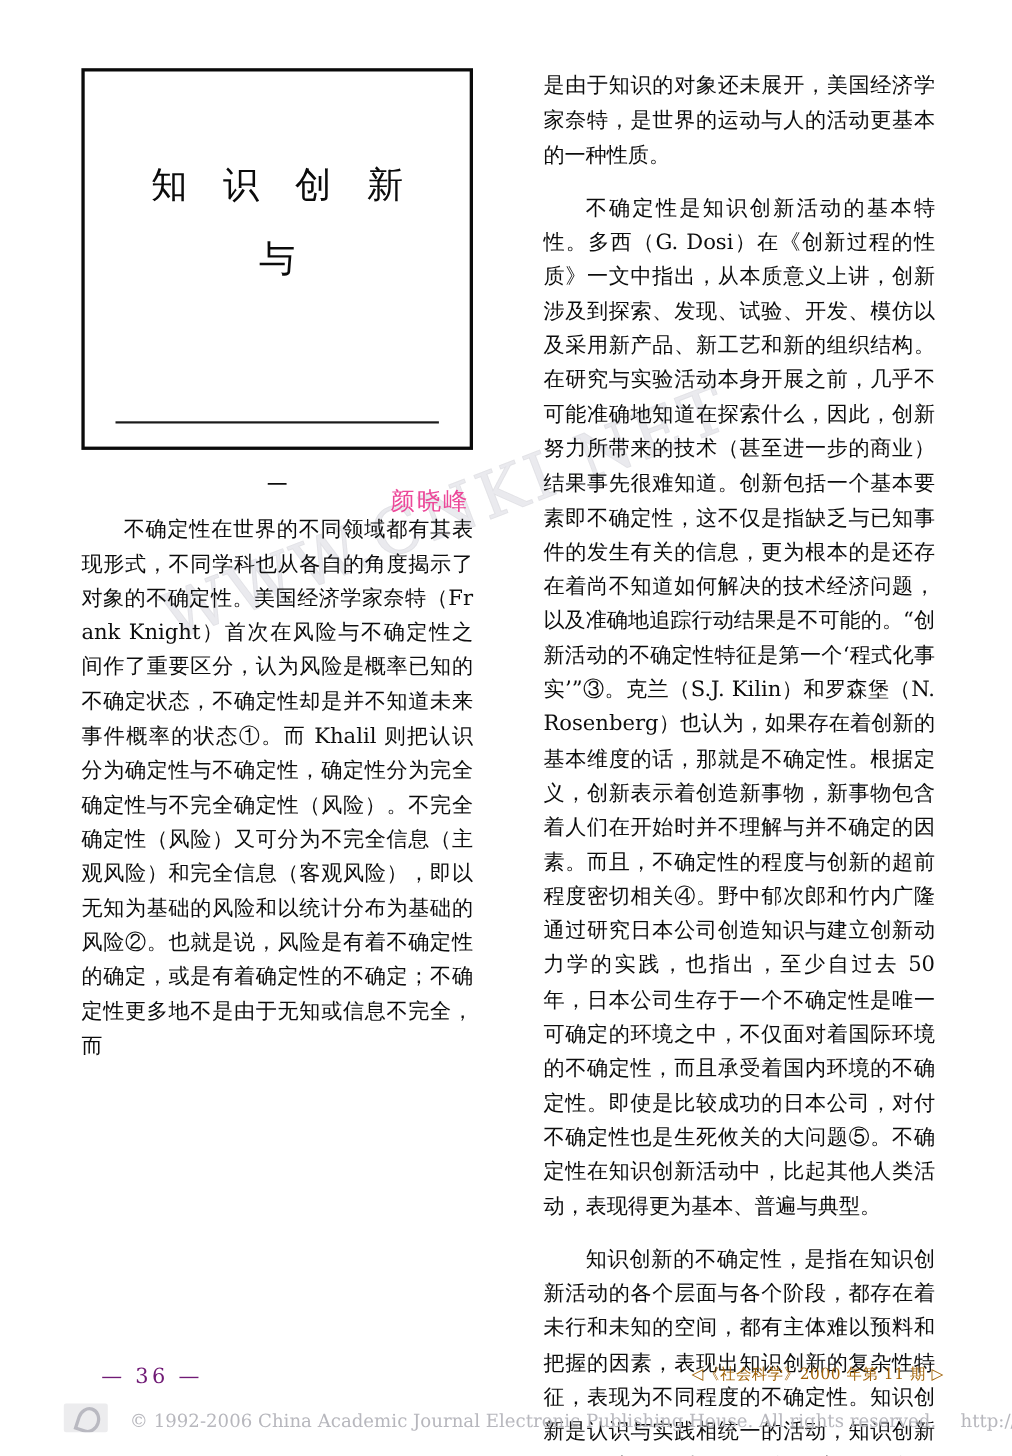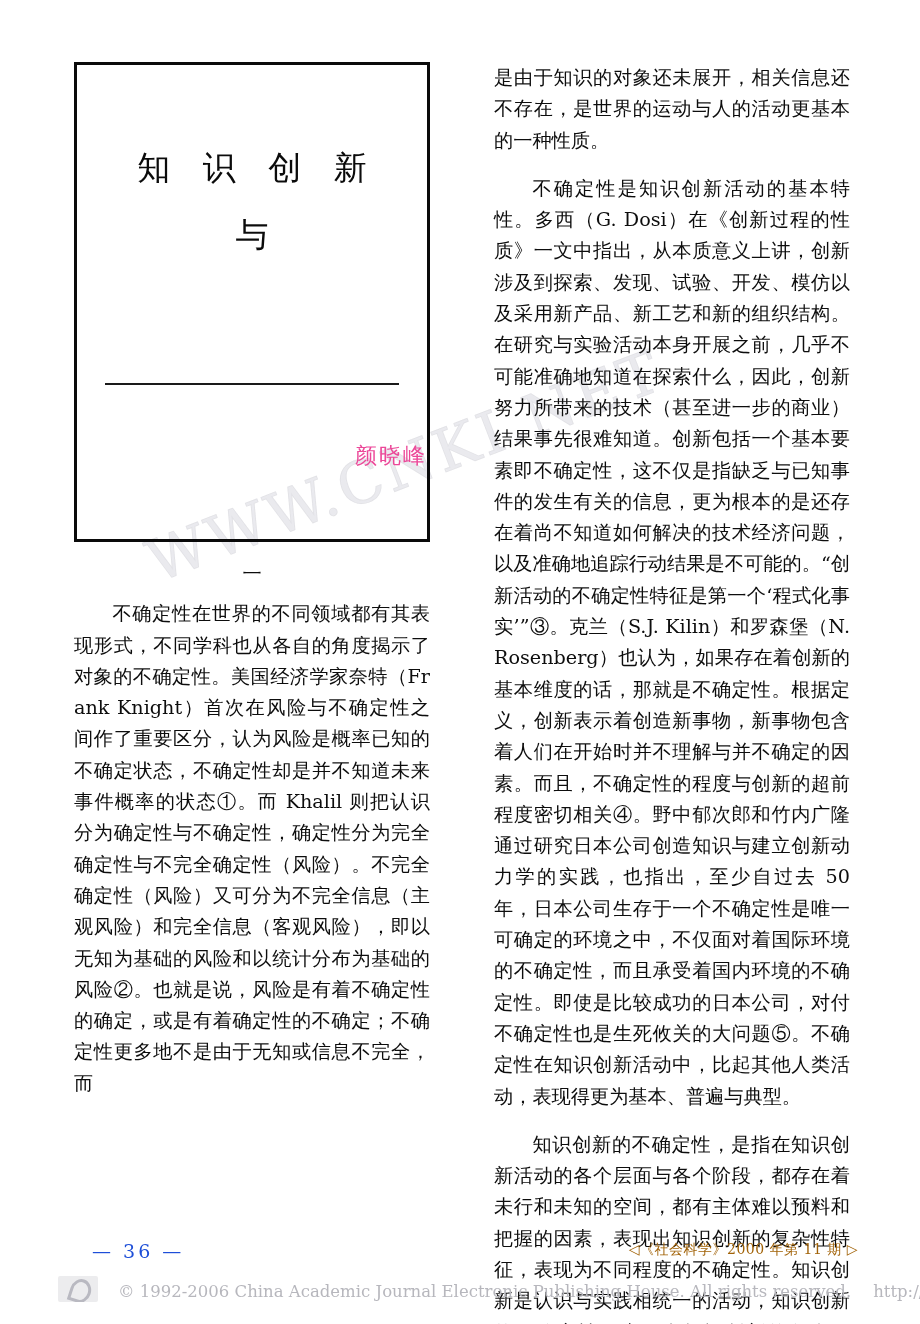--- a/index.html
+++ b/index.html
@@ -60,21 +60,21 @@
     position: absolute;
     top: 62px;
   }
   .col-left  { left: 74px;  width: 356px; }
   .col-right { left: 494px; width: 356px; }
 
   
   .title-box {
     box-sizing: border-box;
     width: 356px;
-    height: 480px;
+    height: 347px;
     border: 3px solid #0a0a0a;
     position: relative;
     background: transparent;
     margin-bottom: 16px;
   }
   .title-lines {
     position: absolute;
     left: 0;
     right: 0;
     top: 86px;
@@ -147,21 +147,21 @@
     height: 34px;
     z-index: 2;
   }
   .page-number {
     position: absolute;
     left: 92px;
     top: 0;
     font-family: "DejaVu Serif", "Liberation Serif", serif;
     font-size: 19px;
     letter-spacing: 3px;
-    color: #1d4ed8;
+    color: #701a75;
     white-space: nowrap;
     text-align: center;
   }
   .journal-ref {
     position: absolute;
     right: 62px;
     top: 1px;
     font-family: "DejaVu Serif", "Liberation Serif", serif;
     font-size: 14px;
     letter-spacing: .5px;
@@ -233,21 +233,21 @@
 
 
       <div class="section-mark">一</div>
 
       <p class="para indent">不确定性在世界的不同领域都有其表现形式，不同学科也从各自的角度揭示了对象的不确定性。美国经济学家奈特（Frank Knight）首次在风险与不确定性之间作了重要区分，认为风险是概率已知的不确定状态，不确定性却是并不知道未来事件概率的状态①。而 Khalil 则把认识分为确定性与不确定性，确定性分为完全确定性与不完全确定性（风险）。不完全确定性（风险）又可分为不完全信息（主观风险）和完全信息（客观风险），即以无知为基础的风险和以统计分布为基础的风险②。也就是说，风险是有着不确定性的确定，或是有着确定性的不确定；不确定性更多地不是由于无知或信息不完全，而</p>
 
     </div>
 
     <div class="col col-right">
 
-      <p class="para">是由于知识的对象还未展开，相关信息还不存在，是世界的运动与人的活动更基本的一种性质。</p>
+      <p class="para">是由于知识的对象还未展开，美国经济学家奈特，是世界的运动与人的活动更基本的一种性质。</p>
       <p class="para indent">不确定性是知识创新活动的基本特性。多西（G. Dosi）在《创新过程的性质》一文中指出，从本质意义上讲，创新涉及到探索、发现、试验、开发、模仿以及采用新产品、新工艺和新的组织结构。在研究与实验活动本身开展之前，几乎不可能准确地知道在探索什么，因此，创新努力所带来的技术（甚至进一步的商业）结果事先很难知道。创新包括一个基本要素即不确定性，这不仅是指缺乏与已知事件的发生有关的信息，更为根本的是还存在着尚不知道如何解决的技术经济问题，以及准确地追踪行动结果是不可能的。“创新活动的不确定性特征是第一个‘程式化事实’”③。克兰（S.J. Kilin）和罗森堡（N. Rosenberg）也认为，如果存在着创新的基本维度的话，那就是不确定性。根据定义，创新表示着创造新事物，新事物包含着人们在开始时并不理解与并不确定的因素。而且，不确定性的程度与创新的超前程度密切相关④。野中郁次郎和竹内广隆通过研究日本公司创造知识与建立创新动力学的实践，也指出，至少自过去 50 年，日本公司生存于一个不确定性是唯一可确定的环境之中，不仅面对着国际环境的不确定性，而且承受着国内环境的不确定性。即使是比较成功的日本公司，对付不确定性也是生死攸关的大问题⑤。不确定性在知识创新活动中，比起其他人类活动，表现得更为基本、普遍与典型。</p>
       <p class="para indent">知识创新的不确定性，是指在知识创新活动的各个层面与各个阶段，都存在着未行和未知的空间，都有主体难以预料和把握的因素，表现出知识创新的复杂性特征，表现为不同程度的不确定性。知识创新是认识与实践相统一的活动，知识创新的不确定性，表现在知识创新的各个层面，概括地说，表现在认识与实践的基本层面。从认识层面看，知识</p>
 
     </div>
   </div>
 
   <div class="footer-line">
     <div class="page-number">— 36 —</div>
     <div class="journal-ref">◁《社会科学》2000 年第 11 期 ▷</div>
   </div>

